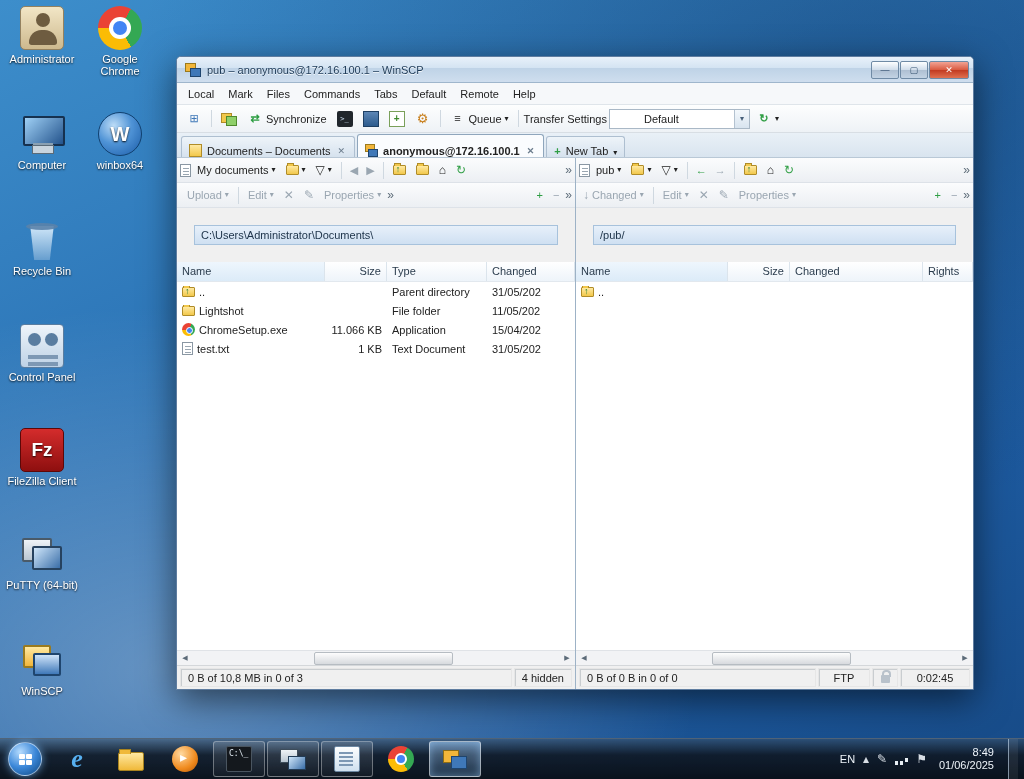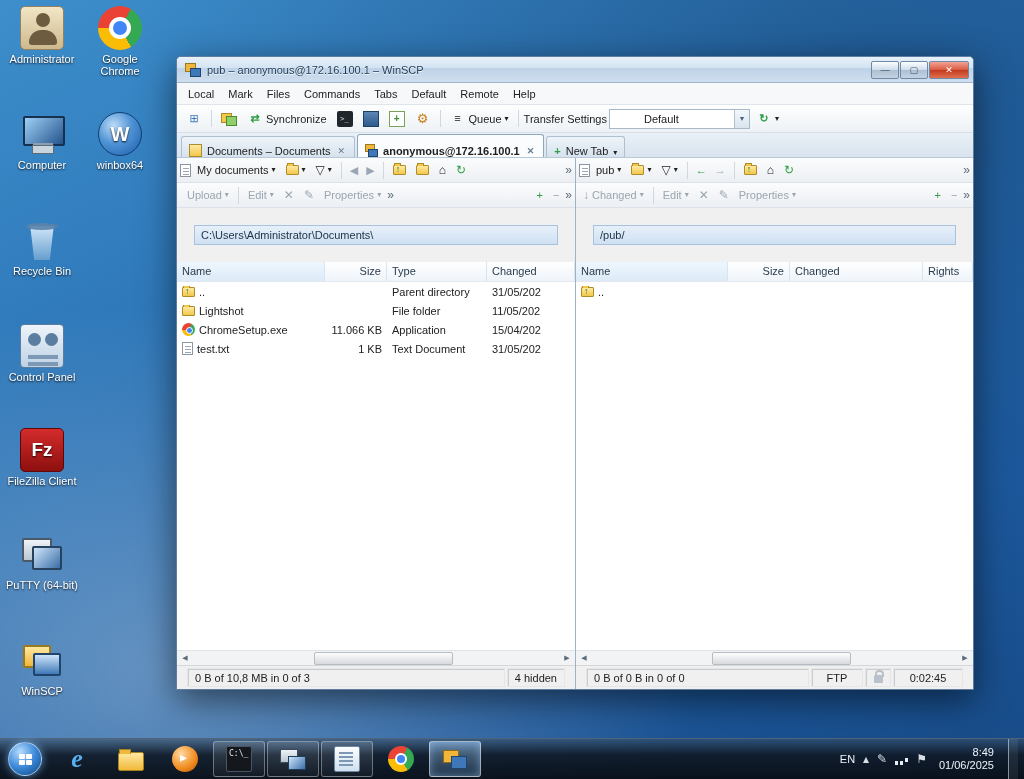--- a/index.html
+++ b/index.html
@@ -139,21 +139,21 @@
   .list { flex:1; background:#fff; overflow:hidden; }
   .row { height:19px; display:flex; align-items:center; }
   .cell { padding:0 5px; white-space:nowrap; overflow:hidden; display:flex; align-items:center; gap:4px; }
   .cell.num { justify-content:flex-end; }
 
   .hscroll { height:15px; display:flex; align-items:center; background:#f2f3f5; border-top:1px solid #e0e3e7; }
   .harr { width:16px; height:15px; display:flex; align-items:center; justify-content:center; font-size:7px; color:#5c6b78; background:#f2f3f5; }
   .htrack { flex:1; position:relative; height:15px; }
   .hthumb { position:absolute; left:33%; width:38%; top:1px; height:13px; background:linear-gradient(#fdfdfd,#d7dade); border:1px solid #b6bcc2; border-radius:2px; }
 
-  .pstatus { height:24px; display:flex; align-items:center; gap:2px; background:#f0f0f0; border-top:1px solid #d4d7da; padding:2px 10px; }
+  .pstatus { height:24px; display:flex; align-items:center; gap:2px; background:#f0f0f0; border-top:1px solid #d4d7da; padding:2px 3px; }
   .scell { height:19px; display:flex; align-items:center; padding:0 7px; background:#f0f0f0;
     border:1px solid #e6e6e6; box-shadow:inset 1px 1px 0 rgba(130,140,150,.35); white-space:nowrap; overflow:hidden; }
   .scell.grow { flex:1; }
   .lockicon { width:9px; height:8px; background:#b9c2cb; border-radius:1px; position:relative; margin-top:3px; }
   .lockicon::before { content:""; position:absolute; top:-5px; left:1px; width:5px; height:5px; border:2px solid #b9c2cb; border-bottom:none; border-radius:4px 4px 0 0; }
 
   
   .taskbar { position:absolute; left:0; bottom:0; width:1024px; height:41px;
     background:linear-gradient(rgba(60,80,100,.55), rgba(15,25,38,.92) 40%, rgba(8,14,22,.95));
     border-top:1px solid rgba(150,180,210,.5); display:flex; align-items:center; padding:0 2px; }

